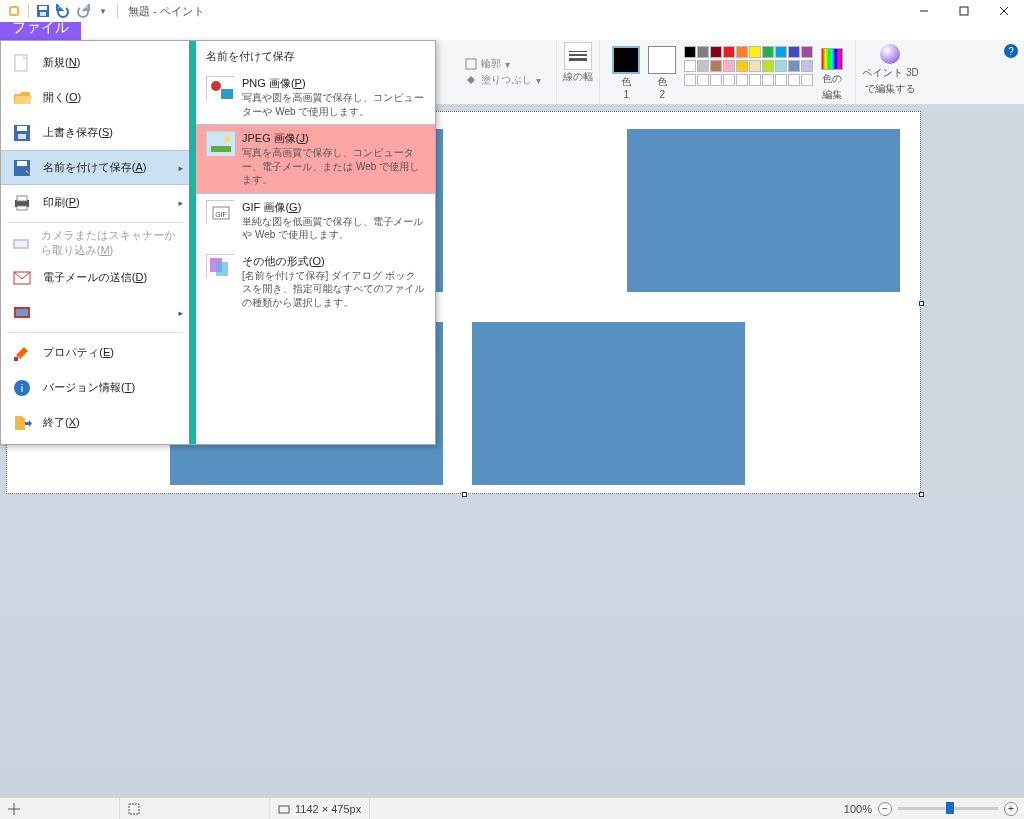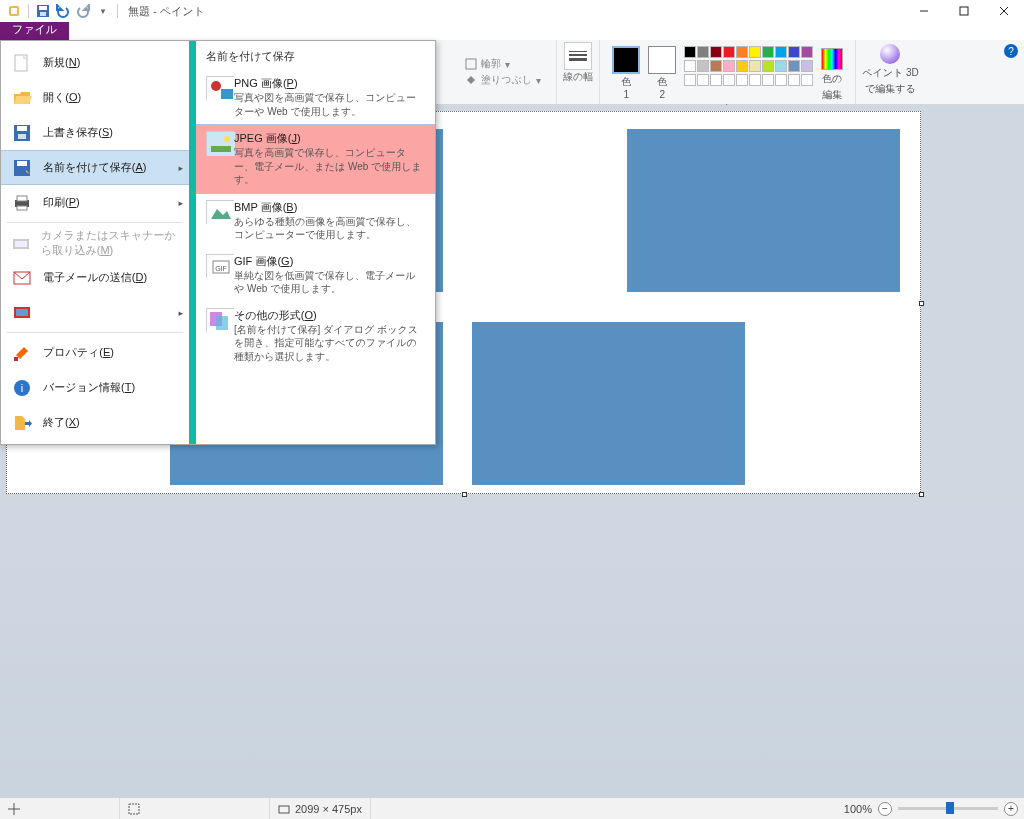--- a/index.html
+++ b/index.html
@@ -6,21 +6,21 @@
 html,body { width:1024px; height:819px; overflow:hidden; background:linear-gradient(#d7dfe8,#c9d3de); }
 .titlebar { height:22px; background:#fff; display:flex; align-items:center; font-size:11px; color:#333; position:relative; }
 .titlebar .qat { display:flex; align-items:center; gap:0; padding-left:4px; }
 .qat-sep { border-left:1px solid #ccc; height:14px; margin:0 4px; }
 .qat-btn { width:20px; height:20px; display:flex; align-items:center; justify-content:center; }
 .title-text { margin-left:6px; color:#555; }
 .winbtns { position:absolute; right:0; top:0; display:flex; }
 .winbtn { width:40px; height:22px; display:flex; align-items:center; justify-content:center; }
 .winbtn svg { width:10px; height:10px; }
 .ribbon-tabs { height:18px; background:#fff; display:flex; align-items:flex-end; }
-.tab-file { background:#701a75; color:#fff; font-size:11px; padding:3px 12px; }
+.tab-file { background:#8b5cf6; color:#fff; font-size:14px; padding:3px 12px; }
 .ribbon-body { height:65px; background:#f5f6f7; border-bottom:1px solid #d8d8d8; display:flex; align-items:stretch; position:relative; }
 .ribbon-group { border-right:1px solid #e2e2e2; display:flex; flex-direction:column; align-items:center; padding:2px 6px; font-size:10px; color:#555; }
 .ribbon-group .lbl { font-size:10px; color:#666; padding-top:0px; }
 .help-icon { position:absolute; right:6px; top:4px; width:14px; height:14px; border-radius:50%; background:#0a64c2; color:#fff; font-size:10px; display:flex; align-items:center; justify-content:center; }
 .ribbon-spacer { width:446px; }
 .outline-row { display:flex; align-items:center; font-size:10px; color:#888; gap:4px; padding:1px 9px;}
 .line-width-box { width:28px; height:28px; border:1px solid #ccc; background:#fff; display:flex; flex-direction:column; align-items:center; justify-content:center; gap:2px;}
 .line-width-box span{display:block;width:18px;background:#555;}
 .color-block { width:28px; height:28px; border:1px solid #888; margin-bottom:1px;}
 .color-group { display:flex; align-items:flex-start; gap:8px; padding:4px 6px 0 6px;}
@@ -38,21 +38,21 @@
 .menu-backdrop { position:absolute; left:0; top:40px; width:436px; height:405px; background:#fff; border:1px solid #a9a9a9; box-shadow:2px 2px 6px rgba(0,0,0,0.25); display:flex;}
 .menu-left { width:195px; border-right:7px solid #14b8a6; padding-top:4px;}
 .menu-item { display:flex; align-items:center; gap:10px; height:35px; padding:0 10px; font-size:11px; color:#222; position:relative;}
 .menu-item .ic { width:22px; height:22px; display:flex; align-items:center; justify-content:center;}
 .menu-item.selected { background:#cae1f3; border-top:1px solid #aac8e4; border-bottom:1px solid #aac8e4;}
 .menu-item.disabled { color:#a0a0a0;}
 .menu-item .chev { position:absolute; right:6px; font-size:9px; color:#555;}
 .menu-sep { height:1px; background:#e0e0e0; margin:2px 6px;}
 .menu-right { flex:1; padding:6px 0px; }
 .menu-right-title { font-size:11px; color:#333; padding:2px 10px 6px 10px;}
-.sub-item { display:flex; gap:0; padding:6px 10px; font-size:11px;}
+.sub-item { display:flex; gap:8px; padding:6px 10px; font-size:11px;}
 .sub-item.highlight { background:#fca5a5; border-top:1px solid #aac8e4; border-bottom:1px solid #aac8e4;}
 .sub-ic { width:28px; height:24px; flex:0 0 28px; background:#eee; border:1px solid #ccc;}
 .sub-text .t { font-weight:normal; color:#222;}
 .sub-text .d { color:#555; font-size:10px; line-height:1.35;}
 .statusbar { position:absolute; left:0; bottom:0; width:1024px; height:22px; background:#f2f2f2; border-top:1px solid #d3d3d3; display:flex; align-items:center; font-size:11px; color:#444; }
 .status-cell { display:flex; align-items:center; gap:5px; padding:0 8px; border-right:1px solid #ddd; height:100%;}
 .zoom-area { position:absolute; right:6px; display:flex; align-items:center; gap:6px;}
 .slider { width:100px; height:3px; background:#ccc; position:relative;}
 .slider .thumb { position:absolute; width:8px; height:12px; background:#1b6ac9; top:-5px; left:48px;}
 .circ-btn { width:14px; height:14px; border:1px solid #888; border-radius:50%; display:flex; align-items:center; justify-content:center; font-size:10px; background:#fff;}
@@ -344,30 +344,20 @@
               <circle cx="20" cy="7" r="3" fill="#fd5"></circle>
             </svg></div>
           <div class="sub-text">
             <div class="t">JPEG 画像(<u class="ak">J</u>)</div>
             <div class="d">写真を高画質で保存し、コンピューター、電子メール、または Web で使用します。</div>
           </div>
         </div>
         <div class="sub-item">
           <div class="sub-ic"><svg width="28" height="24">
               <rect width="28" height="24" fill="#fff"></rect>
-              <path d="M4 18 L10 8 L16 14 L20 10 L24 18 Z" fill="#5a8"></path>
-            </svg></div>
-          <div class="sub-text">
-            <div class="t">BMP 画像(<u class="ak">B</u>)</div>
-            <div class="d">あらゆる種類の画像を高画質で保存し、コンピューターで使用します。</div>
-          </div>
-        </div>
-        <div class="sub-item">
-          <div class="sub-ic"><svg width="28" height="24">
-              <rect width="28" height="24" fill="#fff"></rect>
               <rect x="6" y="6" width="16" height="12" fill="none" stroke="#888"></rect>
               <text x="14" y="16" font-size="7" text-anchor="middle" fill="#555">GIF</text>
             </svg></div>
           <div class="sub-text">
             <div class="t">GIF 画像(<u class="ak">G</u>)</div>
             <div class="d">単純な図を低画質で保存し、電子メールや Web で使用します。</div>
           </div>
         </div>
         <div class="sub-item">
           <div class="sub-ic"><svg width="28" height="24">
@@ -393,21 +383,21 @@
   </div>
   <div class="status-cell" style="width:150px;">
     <svg width="12" height="12">
         <rect x="1" y="1" width="10" height="10" fill="none" stroke="#555" stroke-dasharray="2 1"></rect>
       </svg>
   </div>
   <div class="status-cell">
     <svg width="12" height="12">
         <rect x="1" y="3" width="10" height="7" fill="none" stroke="#555"></rect>
       </svg>
-    <span>2099 × 475px</span>
+    <span>1142 × 475px</span>
   </div>
   <div class="zoom-area">
     <span>100%</span>
     <div class="circ-btn">−</div>
     <div class="slider">
         <div class="thumb"></div>
       </div>
     <div class="circ-btn">+</div>
   </div>
 </div>

